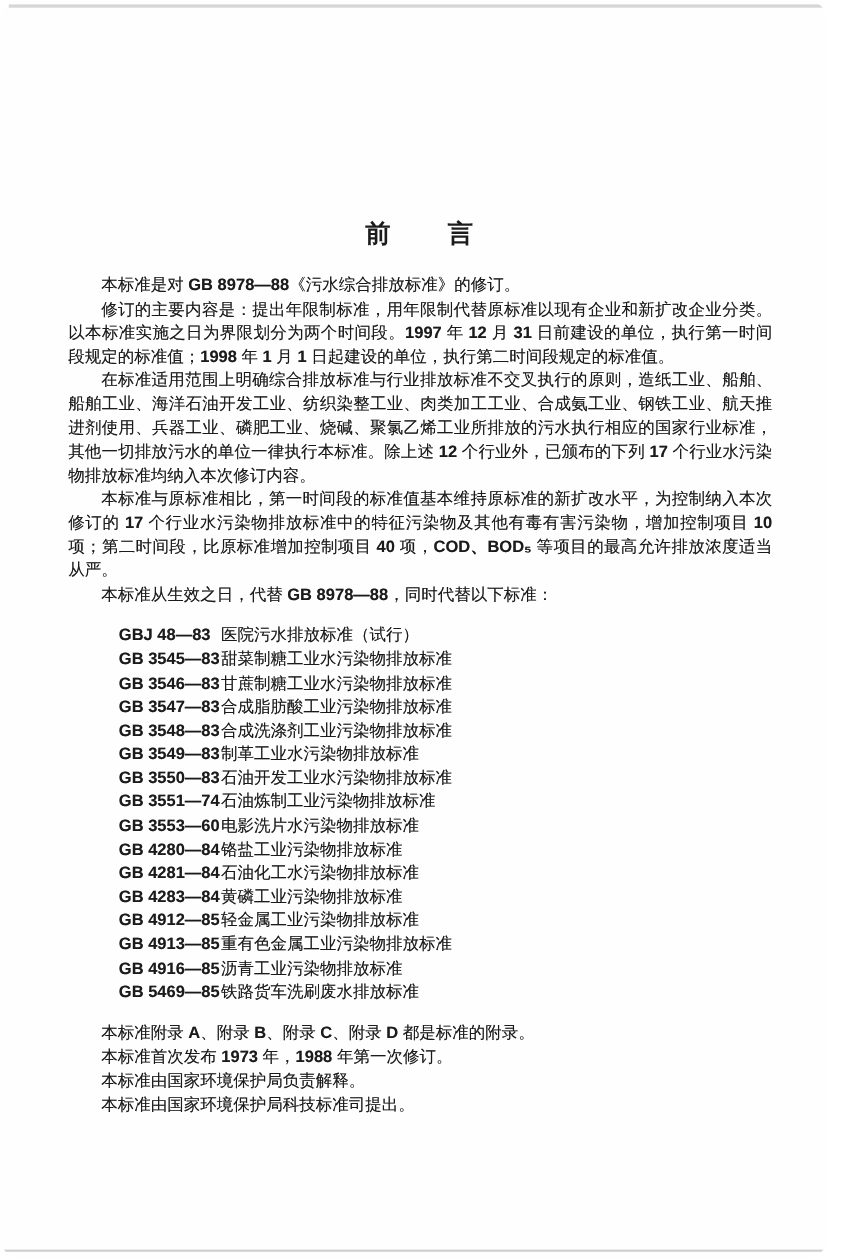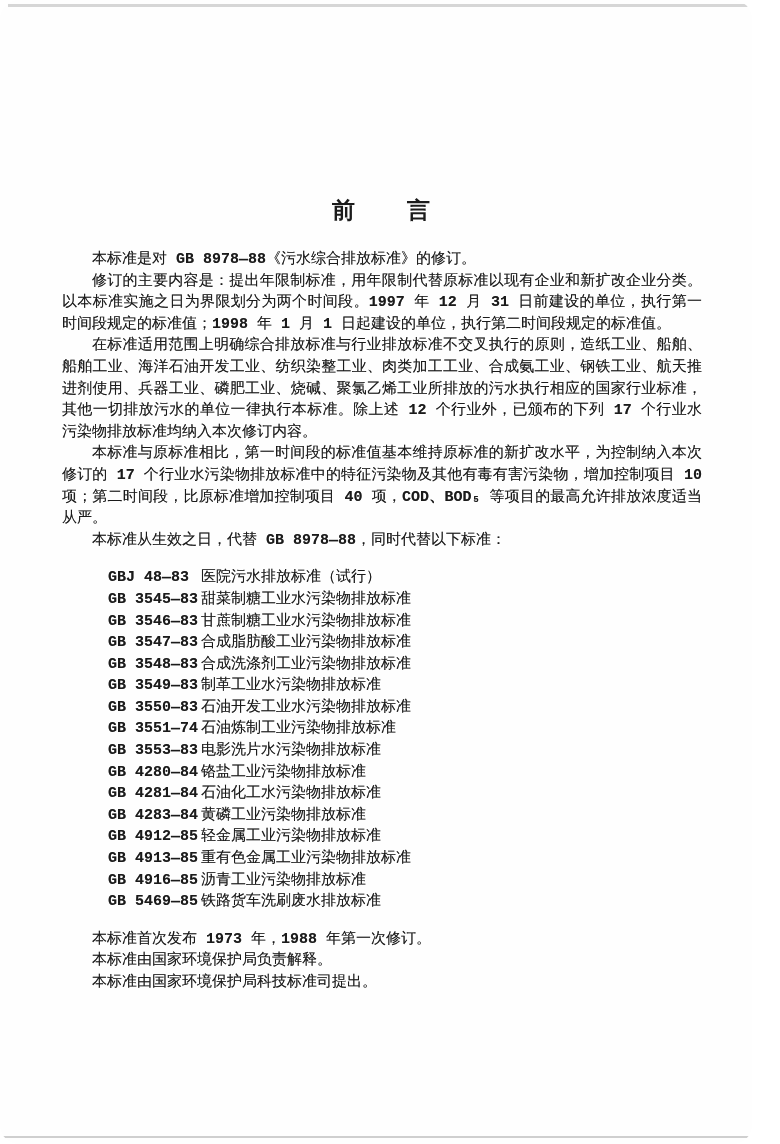--- a/index.html
+++ b/index.html
@@ -2,21 +2,21 @@
 <html><head>
 <meta charset="utf-8">
 <style>
   html, body { margin: 0; padding: 0; background: #ffffff; }
   .page {
     position: relative;
     width: 752px;
     height: 1144px;
     background: #fefefe;
     overflow: hidden;
-    font-family: Liberation Mono, monospace;
+    font-family: Liberation Sans, sans-serif;
     color: #1b1b1b;
     border-radius: 19px;
   }
   .edge-line-top {
     position: absolute;
     top: 4px; left: 8px; right: 0;
     height: 3px;
     background: #d6d6d6;
   }
   .edge-line-bottom {
@@ -98,21 +98,21 @@
       <li class="std-row">
         <span class="std-code">GB 3549—83</span><span class="std-title">制革工业水污染物排放标准</span>
       </li>
       <li class="std-row">
         <span class="std-code">GB 3550—83</span><span class="std-title">石油开发工业水污染物排放标准</span>
       </li>
       <li class="std-row">
         <span class="std-code">GB 3551—74</span><span class="std-title">石油炼制工业污染物排放标准</span>
       </li>
       <li class="std-row">
-        <span class="std-code">GB 3553—83</span><span class="std-title">电影洗片水污染物排放标准</span>
+        <span class="std-code">GB 3553—60</span><span class="std-title">电影洗片水污染物排放标准</span>
       </li>
       <li class="std-row">
         <span class="std-code">GB 4280—84</span><span class="std-title">铬盐工业污染物排放标准</span>
       </li>
       <li class="std-row">
         <span class="std-code">GB 4281—84</span><span class="std-title">石油化工水污染物排放标准</span>
       </li>
       <li class="std-row">
         <span class="std-code">GB 4283—84</span><span class="std-title">黄磷工业污染物排放标准</span>
       </li>
@@ -123,17 +123,18 @@
         <span class="std-code">GB 4913—85</span><span class="std-title">重有色金属工业污染物排放标准</span>
       </li>
       <li class="std-row">
         <span class="std-code">GB 4916—85</span><span class="std-title">沥青工业污染物排放标准</span>
       </li>
       <li class="std-row">
         <span class="std-code">GB 5469—85</span><span class="std-title">铁路货车洗刷废水排放标准</span>
       </li>
     </ul>
 
+    <p class="para"><span>本标准附录 </span><b>A</b><span>、附录 </span><b>B</b><span>、附录 </span><b>C</b><span>、附录 </span><b>D</b><span> 都是标准的附录。</span></p>
     <p class="para"><span>本标准首次发布 </span><b>1973</b><span> 年，</span><b>1988</b><span> 年第一次修订。</span></p>
     <p class="para"><span>本标准由国家环境保护局负责解释。</span></p>
     <p class="para"><span>本标准由国家环境保护局科技标准司提出。</span></p>
   </div>
 </div>
 
 </body></html>

